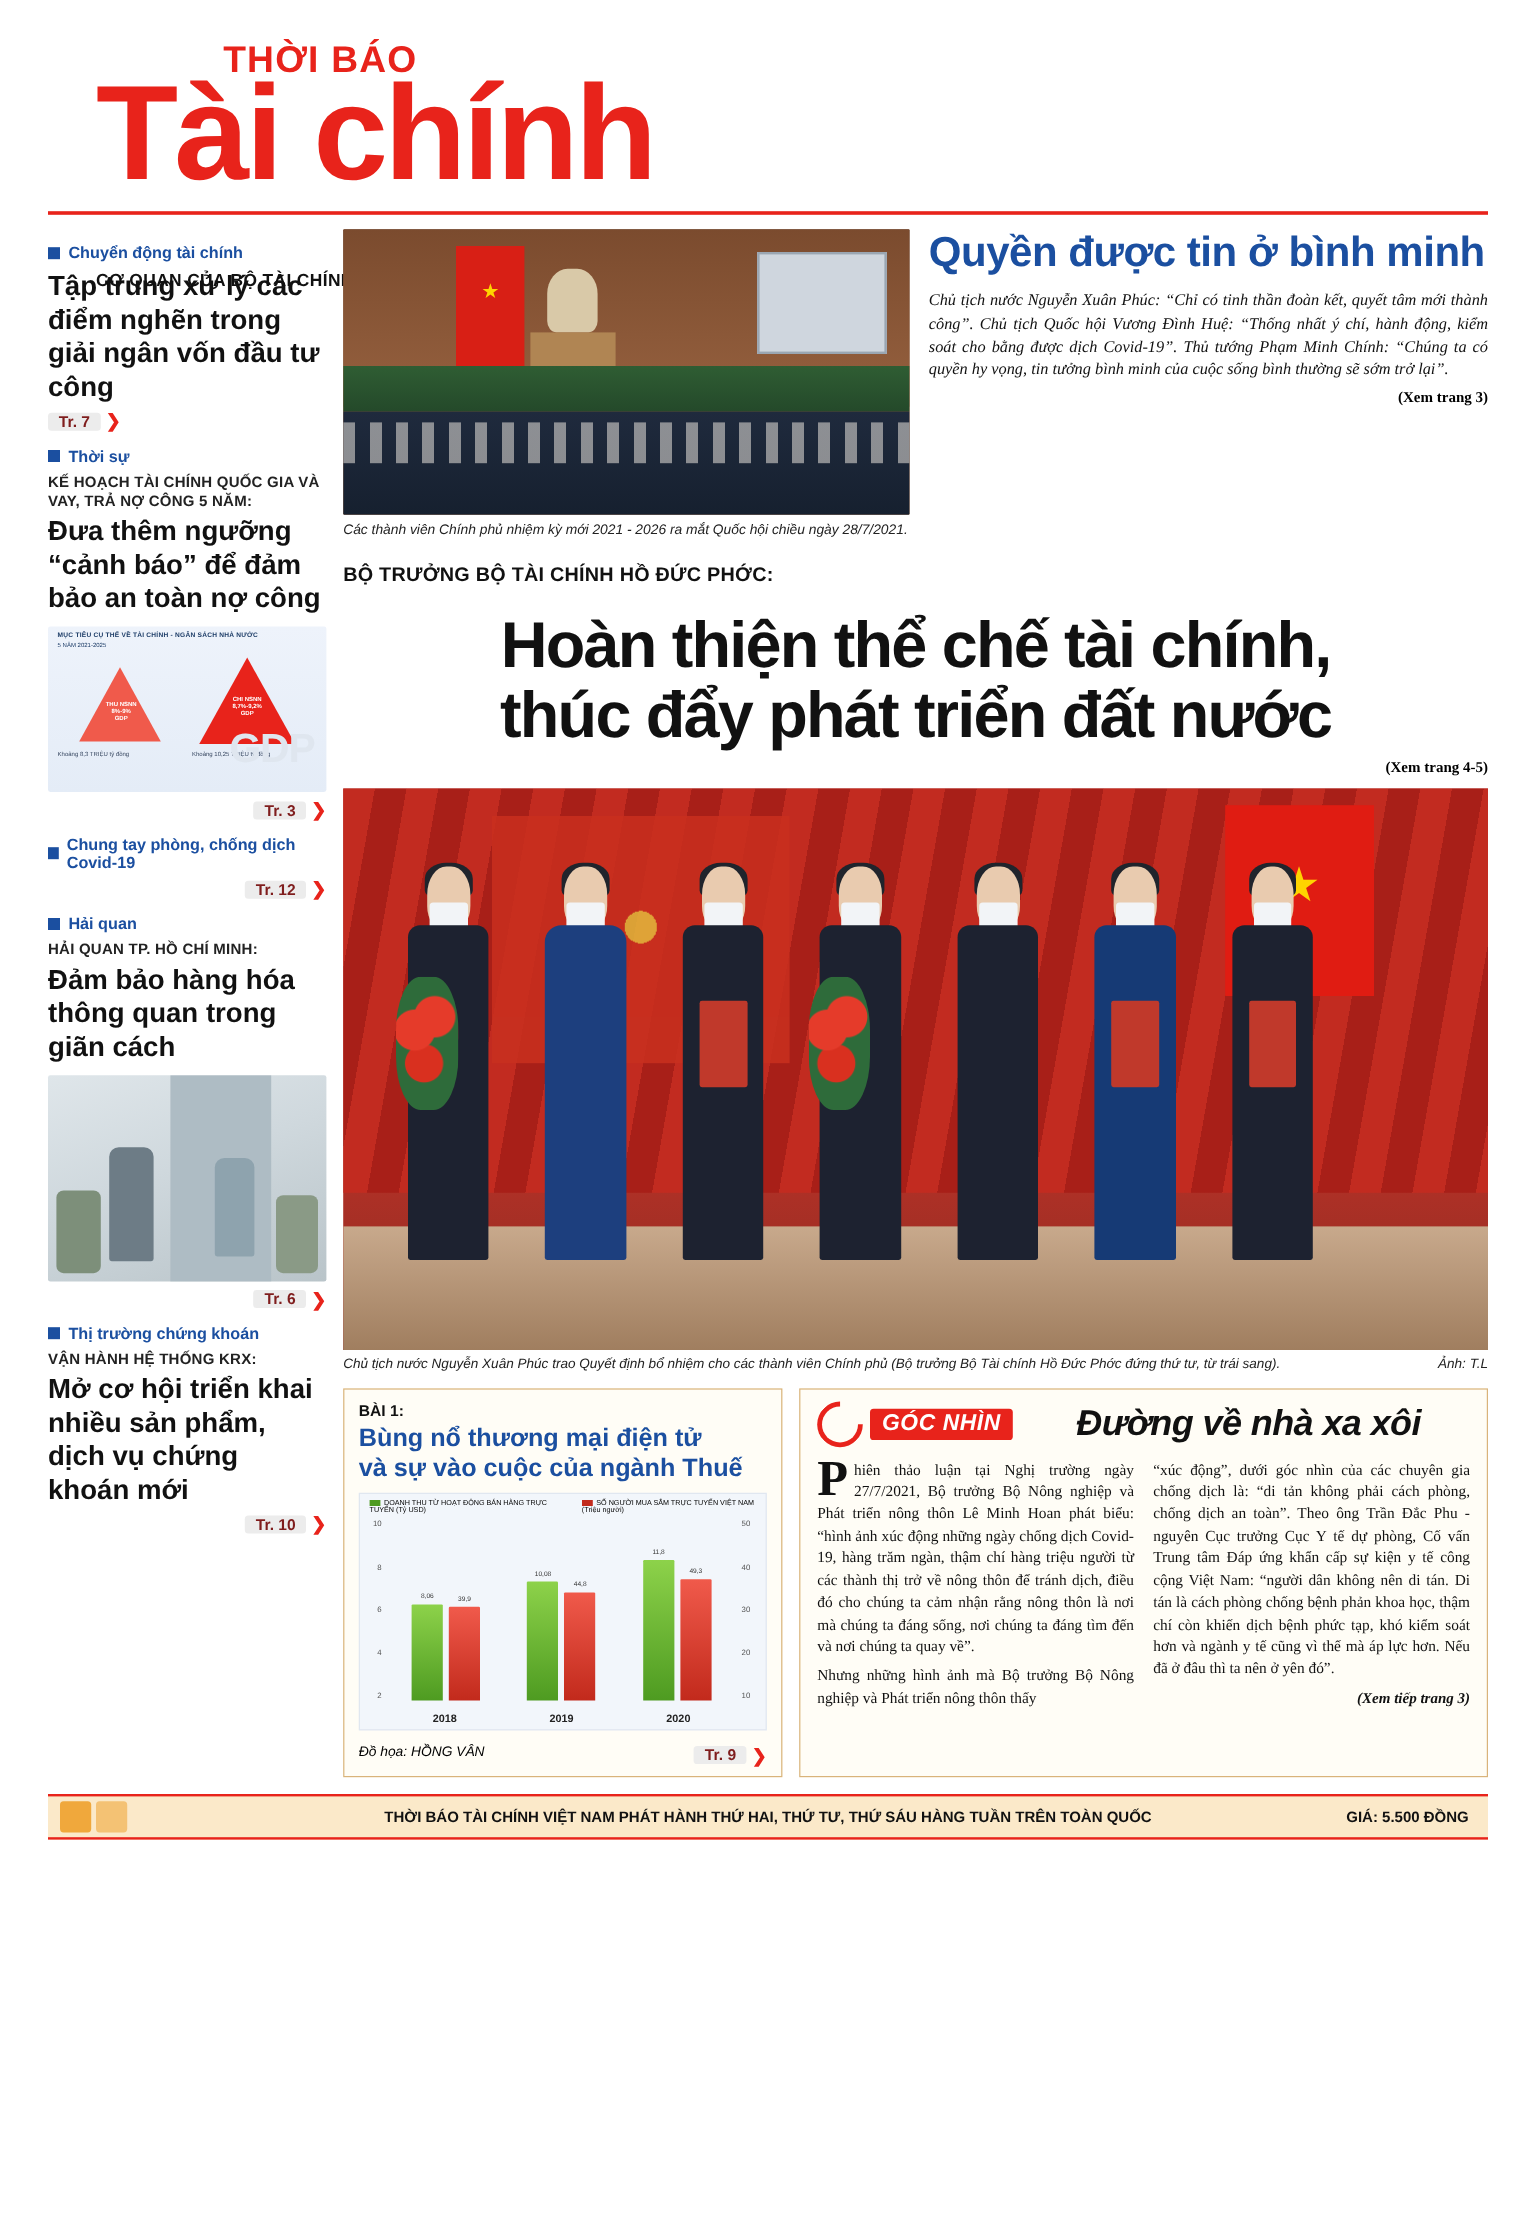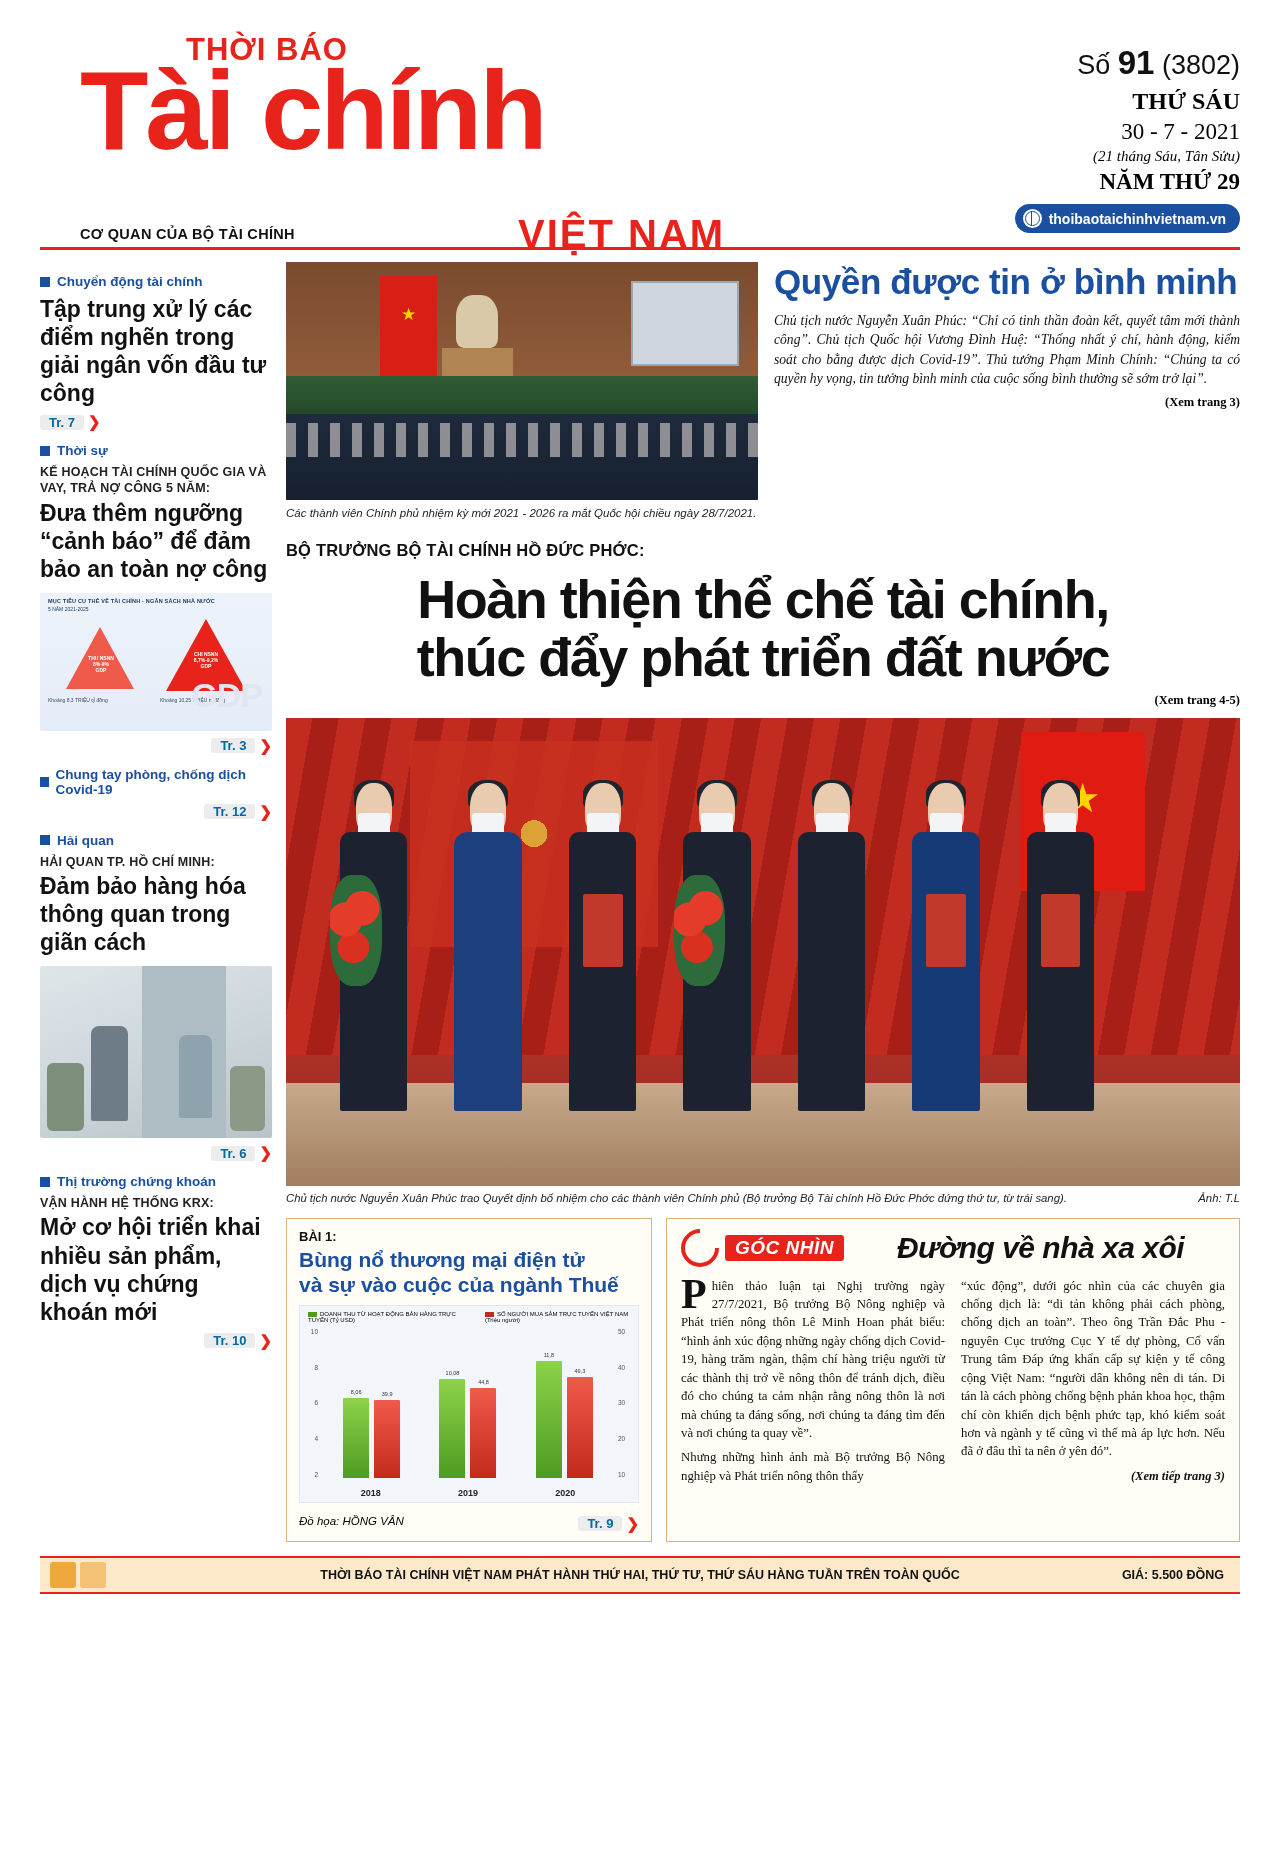--- a/index.html
+++ b/index.html
@@ -53,21 +53,21 @@
   .col-left{width:232px;}
   .col-main{flex:1;}
 
   
   .sec-tag{display:flex;align-items:center;gap:7px;margin:12px 0 6px;}
   .sec-tag .sq{width:10px;height:10px;background:#1b4fa0;display:inline-block;}
   .sec-tag span{font-size:13.5px;font-weight:bold;color:#1b4fa0;}
   .l-head{font-size:23px;font-weight:bold;line-height:1.22;color:#111;}
   .l-kicker{font-size:12.5px;font-weight:bold;color:#222;line-height:1.3;margin-bottom:2px;letter-spacing:.2px;}
   .pagebadge{display:inline-flex;align-items:center;gap:4px;margin-top:6px;}
-  .pagebadge .pb{background:#ececec;border-radius:3px;font-size:13px;font-weight:bold;padding:0 9px;color:#0369a1;text-align:right;}
+  .pagebadge .pb{background:#ececec;border-radius:3px;font-size:13px;font-weight:bold;padding:0 9px;color:#7f1d1d;text-align:right;}
   .pagebadge .arr{color:#e8231b;font-size:15px;font-weight:bold;}
   .badge-right{text-align:right;}
 
   .thumb{width:232px;height:auto;border-radius:2px;overflow:hidden;margin-top:10px;}
 
   
   .ig{height:138px;background:linear-gradient(#eef3fb,#e4ecf7);position:relative;font-size:5px;color:#3a4a63;}
   .ig .igt{position:absolute;top:5px;left:8px;font-size:5.5px;font-weight:bold;color:#1b3b66;letter-spacing:.2px;}
   .ig .igt2{position:absolute;top:13px;left:8px;font-size:5px;color:#1b3b66;}
   .tri{position:absolute;width:0;height:0;}
@@ -102,21 +102,21 @@
   }
   .cap{font-size:11.5px;color:#222;font-style:italic;margin-top:6px;line-height:1.3;}
   .top-text{flex:1;}
   .top-head{font-size:35px;font-weight:bold;color:#1b4fa0;line-height:1.12;letter-spacing:-.4px;}
   .top-body{font-family:"Liberation Serif",serif;font-style:italic;font-size:13.6px;line-height:1.42;color:#111;margin-top:10px;text-align:justify;}
   .see{font-weight:bold;font-size:12.5px;text-align:right;margin-top:7px;font-family:"Liberation Serif",serif;}
 
   
   .kicker-main{font-size:16.5px;font-weight:bold;margin-top:20px;letter-spacing:.2px;color:#111;}
   .headline{
-    font-size:54px;font-weight:bold;line-height:1.08;letter-spacing:-1.5px;margin-top:10px;color:#111;
+    font-size:54px;font-weight:bold;line-height:1.08;letter-spacing:-1.5px;margin-top:20px;color:#111;
     text-align:center;
   }
   .see-main{text-align:right;font-size:12.5px;font-weight:bold;margin-top:6px;font-family:"Liberation Serif",serif;}
 
   
   .photo-main{
     width:100%;height:468px;margin-top:10px;position:relative;overflow:hidden;
     background:linear-gradient(180deg,#b3231c 0%,#c0342a 55%,#8d2a20 100%);
   }
   .pm-curtain{position:absolute;left:0;top:0;width:100%;height:72%;
@@ -187,35 +187,20 @@
 
 <div class="page">
 
   <div class="masthead">
     <div class="mast-left">
       <div class="mast-kicker">THỜI BÁO</div>
       <div class="mast-title">Tài chính</div>
       <div class="mast-sub">VIỆT NAM</div>
       <div class="mast-org">CƠ QUAN CỦA BỘ TÀI CHÍNH</div>
     </div>
-    <div class="mast-right">
-      <div class="mr-issue">
-        <span>Số</span>
-        <b>91</b>
-        <span>(3802)</span>
-      </div>
-      <div class="mr-day">THỨ SÁU</div>
-      <div class="mr-date">30 - 7 - 2021</div>
-      <div class="mr-lunar">(21 tháng Sáu, Tân Sửu)</div>
-      <div class="mr-year">NĂM THỨ 29</div>
-      <div class="mr-web">
-        <span class="globe"></span>
-        <span>thoibaotaichinhvietnam.vn</span>
-      </div>
-    </div>
   </div>
 
   <div class="rule-red"></div>
 
   <div class="content">
 
     <div class="col-left">
 
       
       <div class="sec-tag">

